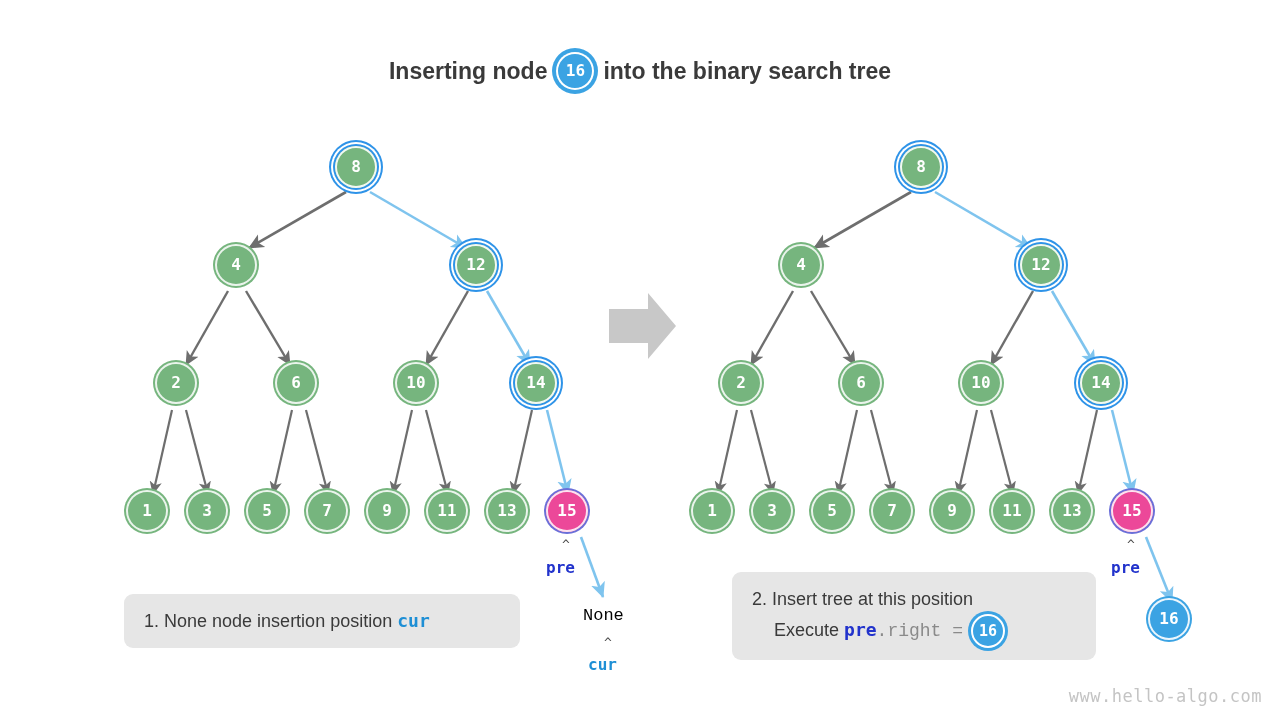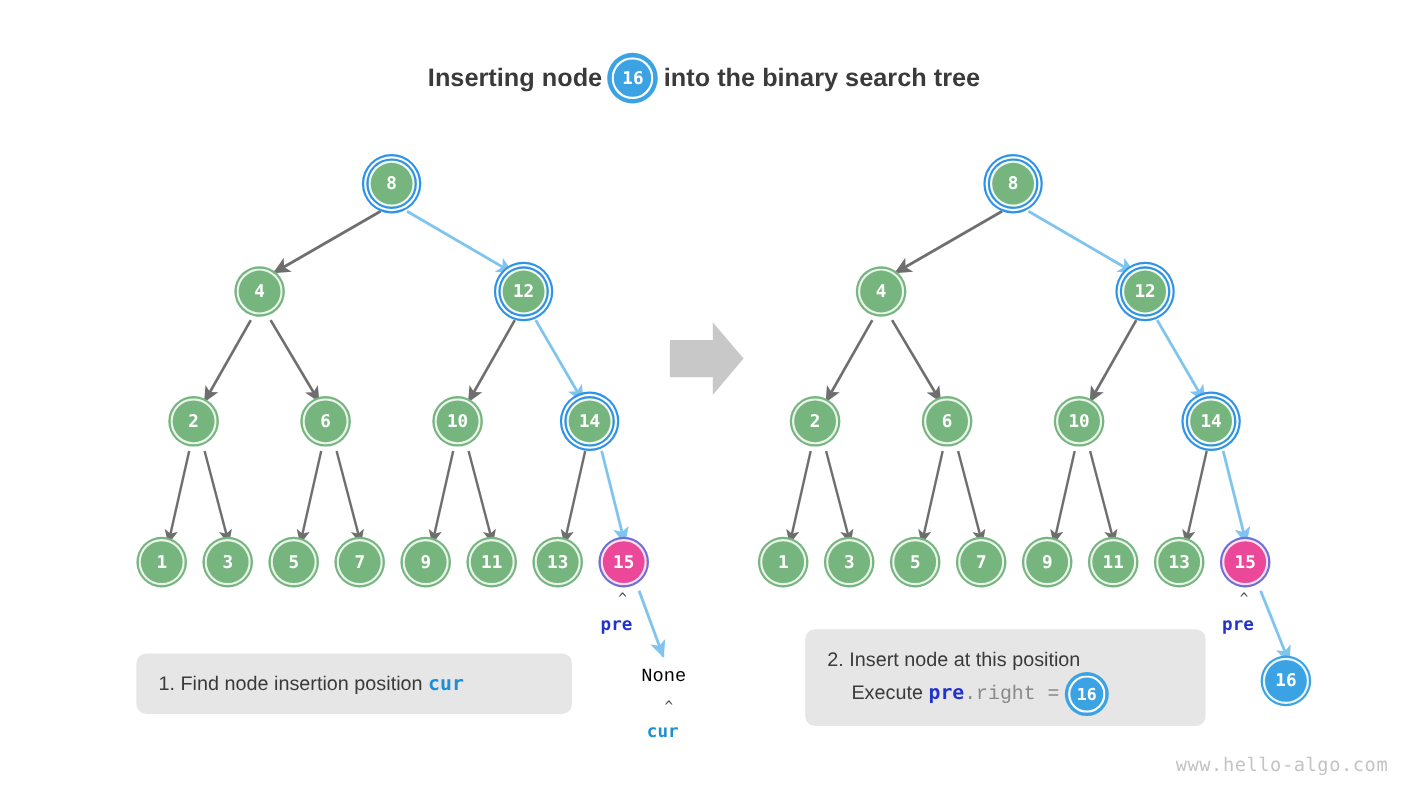--- a/index.html
+++ b/index.html
@@ -264,21 +264,21 @@
     <div class="caret" style="left:562px; top:537px;">^</div>
     <div class="ptr pre" style="left:546px; top:558px;">pre</div>
 
     <div class="none-label" style="left:583px; top:606px;">None</div>
     <div class="caret" style="left:604px; top:635px;">^</div>
     <div class="ptr cur" style="left:588px; top:655px;">cur</div>
 
     <div class="caption" style="left:124px; top:594px; width:396px;">
       <span class="ln">
         <span>1.</span>
-        <span>Find node insertion position</span>
+        <span>None node insertion position</span>
         <span class="mono-kw">cur</span>
       </span>
     </div>
   </div>
 
   <div>
     <div class="node green hl" style="left:900px;  top:146px;">8</div>
     <div class="node green" style="left:780px;  top:244px;">4</div>
     <div class="node green hl" style="left:1020px; top:244px;">12</div>
     <div class="node green" style="left:720px;  top:362px;">2</div>
@@ -294,21 +294,21 @@
     <div class="node green" style="left:1051px; top:490px;">13</div>
     <div class="node purple" style="left:1111px; top:490px;">15</div>
     <div class="node blue" style="left:1148px; top:598px;">16</div>
 
     <div class="caret" style="left:1127px; top:537px;">^</div>
     <div class="ptr pre" style="left:1111px; top:558px;">pre</div>
 
     <div class="caption" style="left:732px; top:572px; width:364px;">
       <span class="ln">
         <span>2.</span>
-        <span>Insert node at this position</span>
+        <span>Insert tree at this position</span>
       </span>
       <span class="ln indent">
         <span>Execute</span>
         <span class="mono-kw-dark">pre</span><span class="mono-dim">.right =</span><span class="inline-badge">16</span>
       </span>
     </div>
   </div>
 
   <div class="watermark">www.hello-algo.com</div>
 

